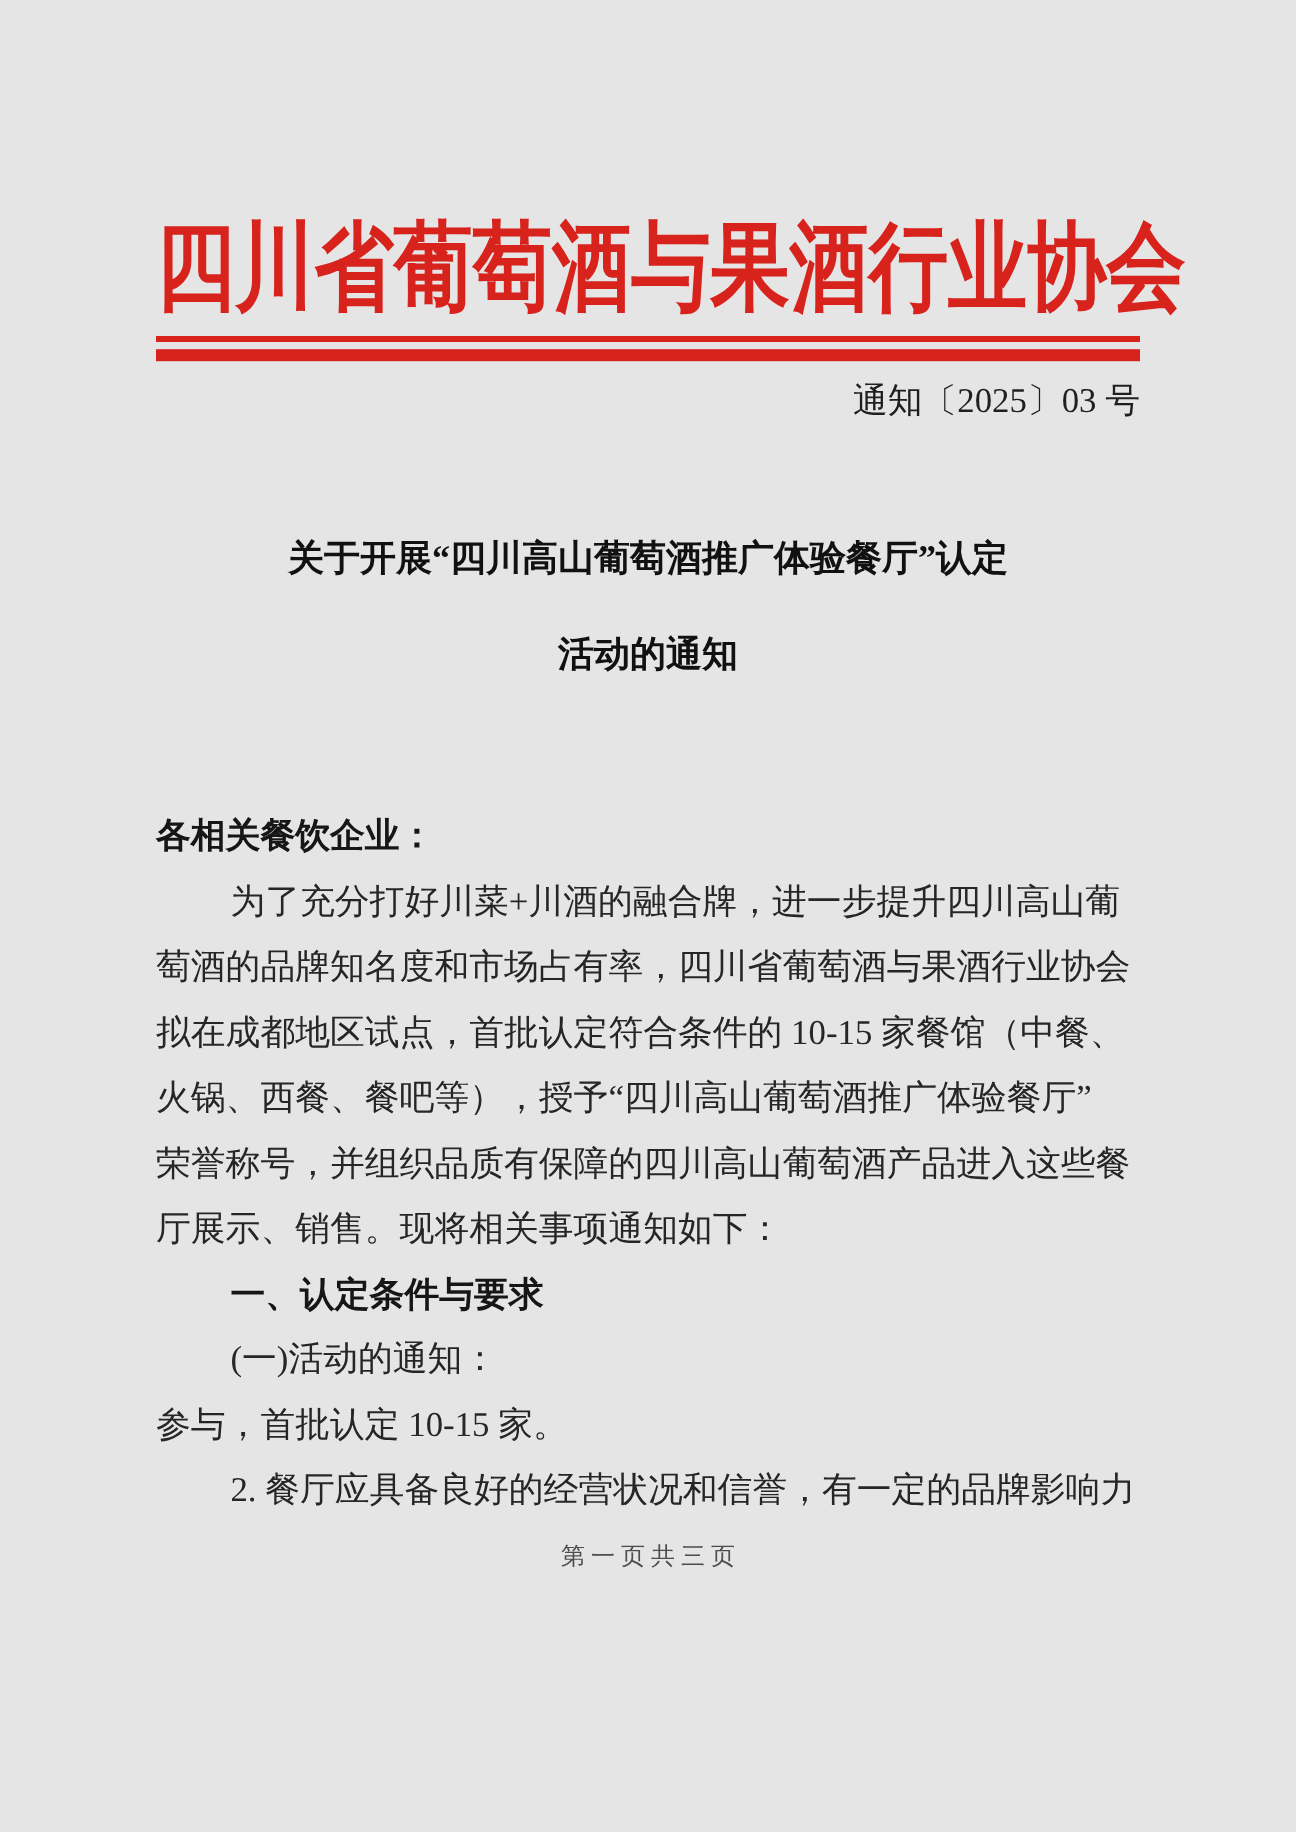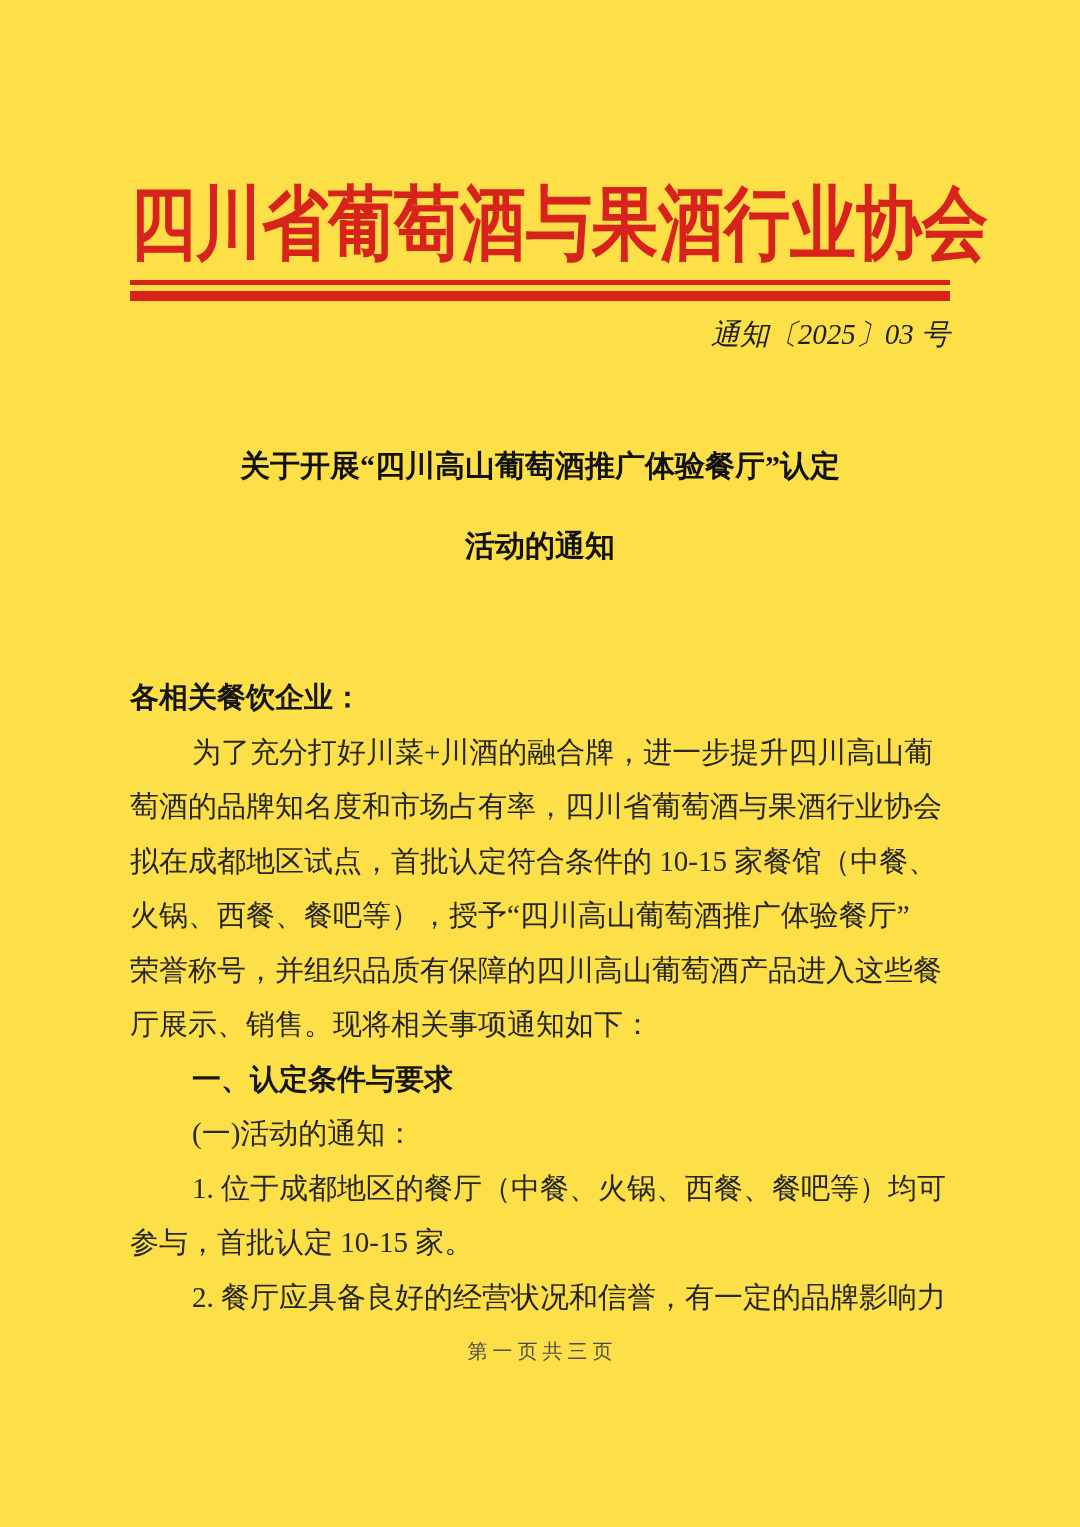--- a/index.html
+++ b/index.html
@@ -7,21 +7,21 @@
     --body-text: #262626;
     --footer-text: #4d4d4d;
   }
   * { margin: 0; padding: 0; box-sizing: border-box; }
   html, body { background: #ffffff; }
   .page {
     position: relative;
     width: 1080px;
     height: 1527px;
     margin: 0 auto;
-    background: #fde047;
+    background: #e5e5e5;
     overflow: hidden;
     font-family: "Liberation Serif", "DejaVu Serif", serif;
     color: var(--body-text);
   }
   .content {
     width: 820px;
     margin: 0 auto;
   }
   
   .org-name {
@@ -48,21 +48,20 @@
     margin-top: 6px;
     height: 10px;
     background: var(--accent-red);
   }
   .doc-number {
     margin-top: 16px;
     font-size: 29px;
     line-height: 35px;
     text-align: right;
     color: #1f1f1f;
-    font-style: italic;
   }
   .title {
     margin-top: 88px;
     text-align: center;
     font-weight: bold;
     color: #111111;
   }
   .title .title-line {
     font-size: 30px;
     line-height: 52px;
@@ -115,21 +114,20 @@
       <div class="line bold">各相关餐饮企业：</div>
 
       <div class="line indent">为了充分打好川菜+川酒的融合牌，进一步提升四川高山葡</div>
       <div class="line">萄酒的品牌知名度和市场占有率，四川省葡萄酒与果酒行业协会</div>
       <div class="line">拟在成都地区试点，首批认定符合条件的 10-15 家餐馆（中餐、</div>
       <div class="line">火锅、西餐、餐吧等），授予“四川高山葡萄酒推广体验餐厅”</div>
       <div class="line">荣誉称号，并组织品质有保障的四川高山葡萄酒产品进入这些餐</div>
       <div class="line">厅展示、销售。现将相关事项通知如下：</div>
       <div class="line indent bold">一、认定条件与要求</div>
       <div class="line indent">(一)活动的通知：</div>
-      <div class="line indent">1. 位于成都地区的餐厅（中餐、火锅、西餐、餐吧等）均可</div>
       <div class="line">参与，首批认定 10-15 家。</div>
       <div class="line indent">2. 餐厅应具备良好的经营状况和信誉，有一定的品牌影响力</div>
     </div>
 
     <div class="footer">第 一 页 共 三 页</div>
 
   </div>
 </div>
 
 </body></html>

